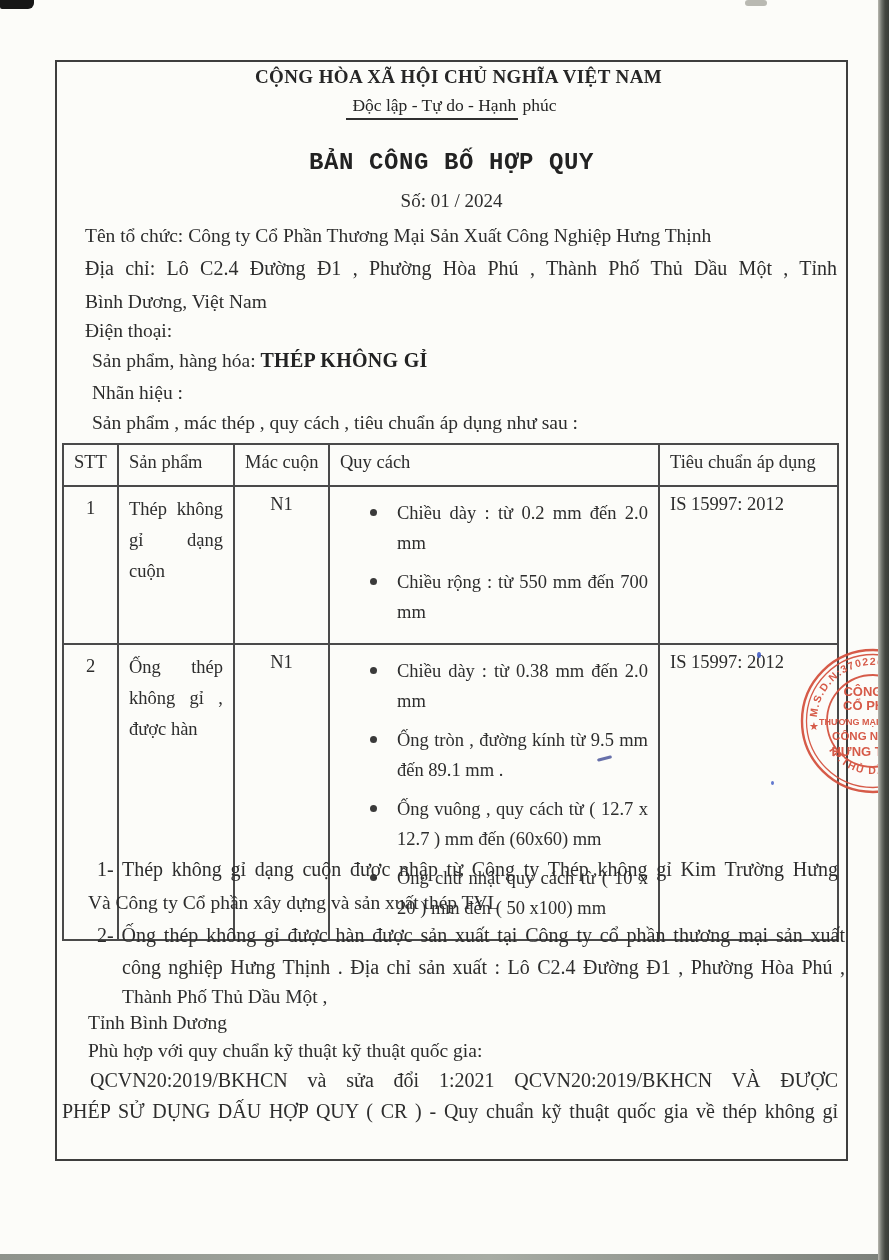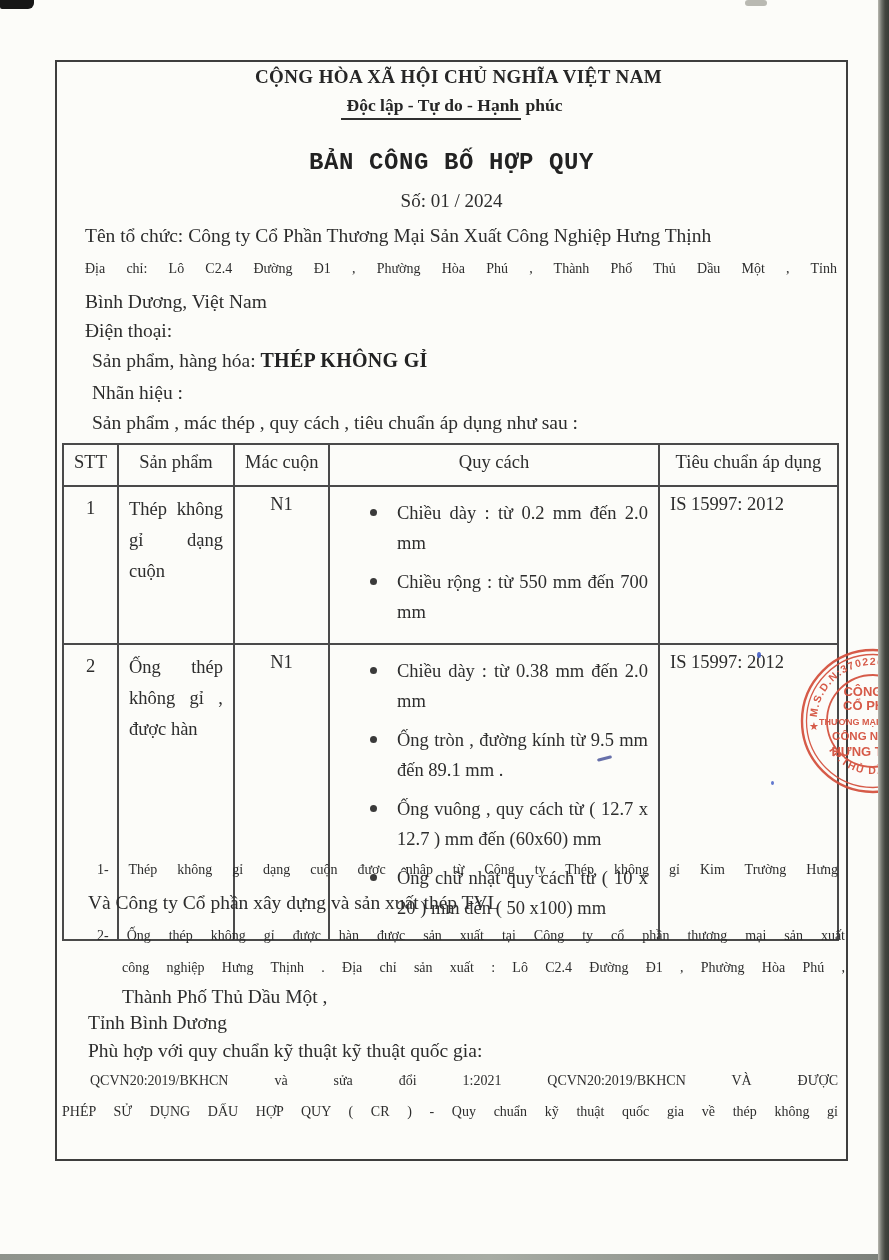--- a/index.html
+++ b/index.html
@@ -9,46 +9,46 @@
     font-family:"Liberation Serif","DejaVu Serif",serif;
     color:#2d2d2d;
   }
   .abs{position:absolute;}
   .frame{
     left:55px;top:60px;width:789px;height:1097px;
     border:2px solid #3e3e3e;
   }
   .center-block{left:55px;width:793px;text-align:center;}
   .nat-title{top:66px;font-size:19px;font-weight:bold;letter-spacing:.4px;color:#262626;padding-left:7px;}
-  .motto{top:95px;font-size:17.5px;font-weight:bold;color:#262626;}
+  .motto{top:95px;font-size:17.5px;font-weight:normal;color:#262626;}
   .motto .u{border-bottom:2px solid #2f2f2f;padding:0 2px 3px 6px;}
   .doc-title{top:149px;font-size:24px;font-weight:bold;letter-spacing:.6px;color:#222;font-family:Liberation Mono, monospace;}
   .doc-number{top:190px;font-size:19px;}
   .bodyline{font-size:19.5px;line-height:27px;color:#2d2d2d;white-space:nowrap;}
-  .wrapline{font-size:14px;line-height:27px;color:#2d2d2d;}
+  .wrapline{font-size:20px;line-height:27px;color:#2d2d2d;}
   .jline{text-align:justify;text-align-last:justify;white-space:normal;}
   .org{left:85px;top:222px;}
   .addr1{left:85px;top:255px;width:752px;}
   .addr2{left:85px;top:288px;}
   .phone{left:85px;top:317px;}
   .prod{left:92px;top:347px;}
   .prod b{font-size:20px;letter-spacing:.3px;color:#222;}
   .brand{left:92px;top:379px;}
   .intro{left:92px;top:409px;}
 
   table.spec{
     position:absolute;left:62px;top:443px;width:775px;
     border-collapse:collapse;table-layout:fixed;
     font-size:18.5px;color:#2d2d2d;
   }
   table.spec th,table.spec td{
     border:2px solid #4a4a4a;vertical-align:top;
     font-weight:normal;padding:7px 10px;
   }
-  table.spec th{height:26px;text-align:center;white-space:nowrap;}
+  table.spec th{height:26px;text-align:left;white-space:nowrap;}
   th.c,td.c{text-align:center;}
   td.prodcell{text-align:justify;line-height:31px;padding-top:11px;}
   td.gradecell{text-align:center;padding-top:11px;}
   td.stdcell{padding-top:11px;white-space:nowrap;}
   tr.r1{height:92px;}
   tr.r2{height:232px;}
   ul.specs{margin:4px 0 0 0;padding:0 0 0 30px;list-style:none;}
   ul.specs li{
     position:relative;padding-left:27px;margin-bottom:9px;
     text-align:justify;text-align-last:left;line-height:30px;

